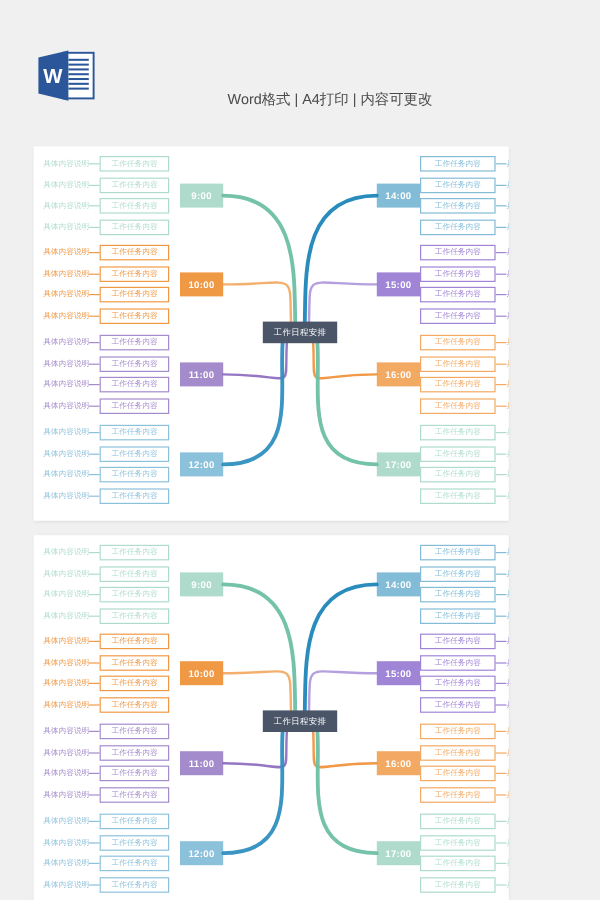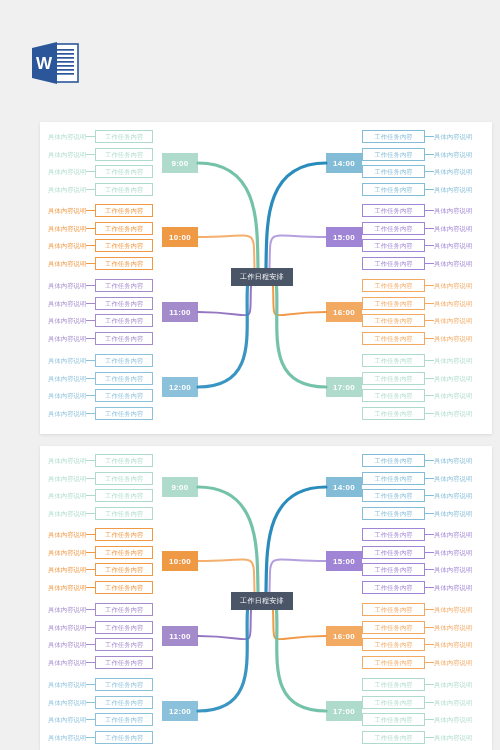--- a/index.html
+++ b/index.html
@@ -29,21 +29,21 @@
   }
   .subtitle{
     position:absolute;left:110px;top:74px;width:330px;
     text-align:center;
     font-size:12px;color:#4a4a4a;line-height:18px;
     white-space:nowrap;
   }
 
   
   .card{
-    position:absolute;left:40px;width:452px;
+    position:absolute;left:28px;width:396px;
     background:#ffffff;
     box-shadow:0 1px 3px rgba(0,0,0,.10);
     overflow:hidden;
   }
   #card1{top:122px;height:312px;}
   #card2{top:446px;height:304px;}
 
   .canvas{position:absolute;left:0;top:0;width:444px;height:312px;}
   .curves{position:absolute;left:0;top:0;width:444px;height:312px;}
 
@@ -107,20 +107,21 @@
           <rect x="27" y="17" width="17" height="1.7"></rect>
           <rect x="27" y="21" width="17" height="1.7"></rect>
           <rect x="27" y="25" width="17" height="1.7"></rect>
           <rect x="27" y="29" width="17" height="1.7"></rect>
           <rect x="27" y="33" width="17" height="1.7"></rect>
         </g>
         <path d="M2 8 L27 2 L27 44 L2 38 Z" fill="#2b579a"></path>
         <text x="14" y="29" font-family="Liberation Sans, sans-serif" font-size="17" font-weight="bold" fill="#ffffff" text-anchor="middle">W</text>
       </svg>
     </div>
+    <div class="subtitle">Word格式 | A4打印 | 内容可更改</div>
   </div>
 
   <div class="card" id="card1">
     <div class="canvas">
         <svg class="curves" width="444" height="312" viewBox="0 0 444 312">
           <path d="M 158 41 C 220 41, 217.2 103, 218 146" fill="none" stroke="#6dbfa4" stroke-width="3.2" stroke-linecap="round" opacity="0.95"></path>
           <path d="M 158 115 C 220 115, 213 103, 214.5 146" fill="none" stroke="#f0943c" stroke-width="2" stroke-linecap="round" opacity="0.75"></path>
           <path d="M 158 190 C 220 190, 208.8 207, 211 164" fill="none" stroke="#8e6fc0" stroke-width="2" stroke-linecap="round" opacity="0.95"></path>
           <path d="M 158 265 C 220 265, 204.6 207, 207.5 164" fill="none" stroke="#2f8fc0" stroke-width="3.2" stroke-linecap="round" opacity="0.95"></path>
           <path d="M 286 41 C 224 41, 226.8 103, 226 146" fill="none" stroke="#1f86b8" stroke-width="3.2" stroke-linecap="round" opacity="0.95"></path>

